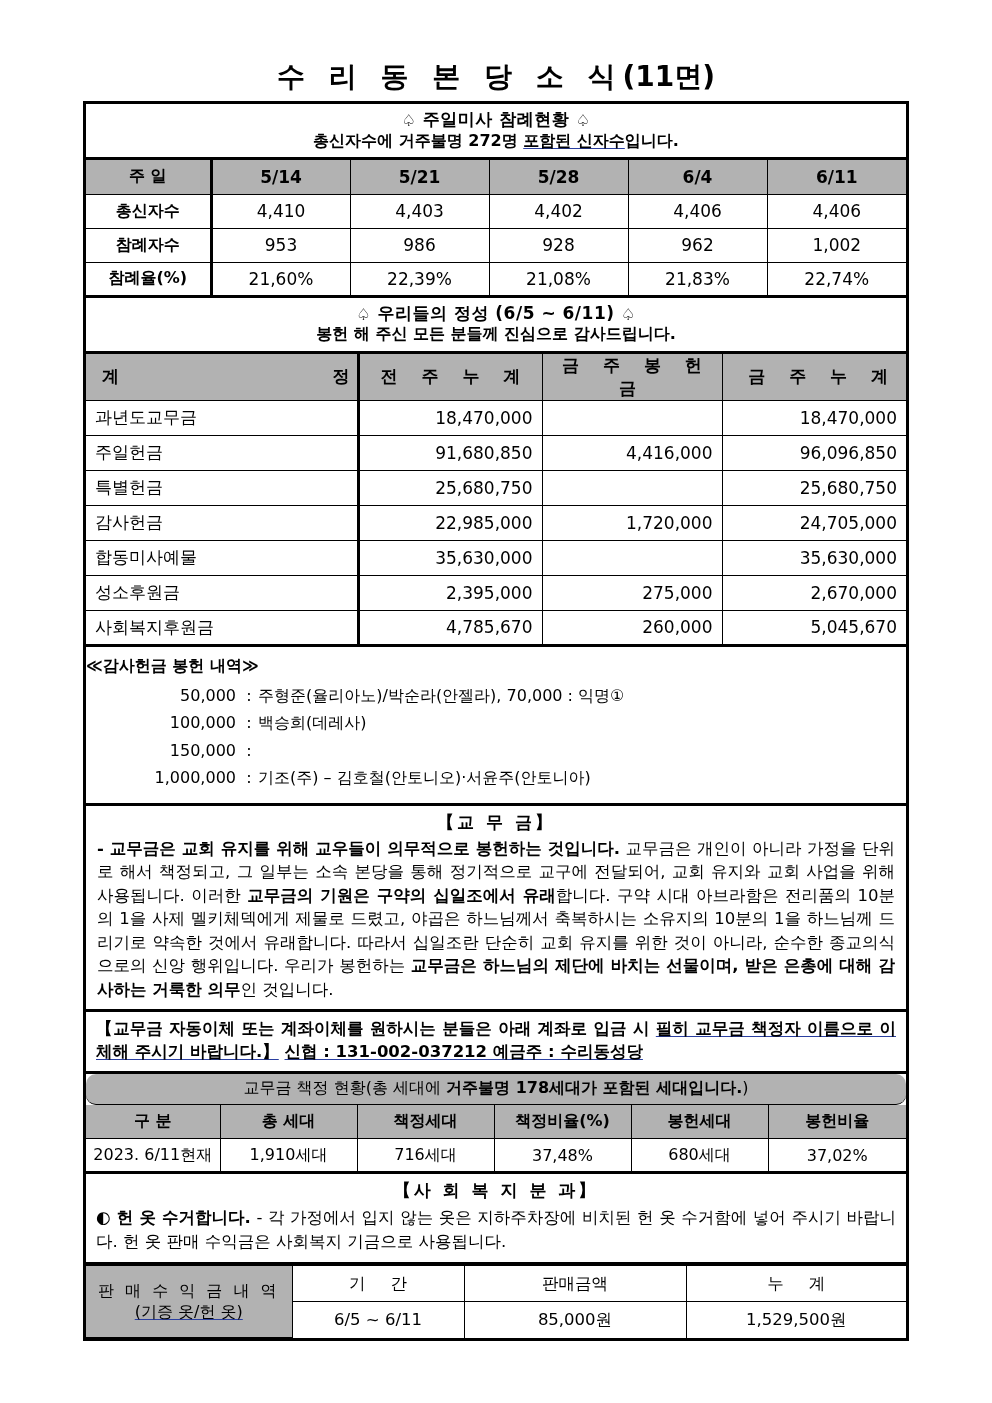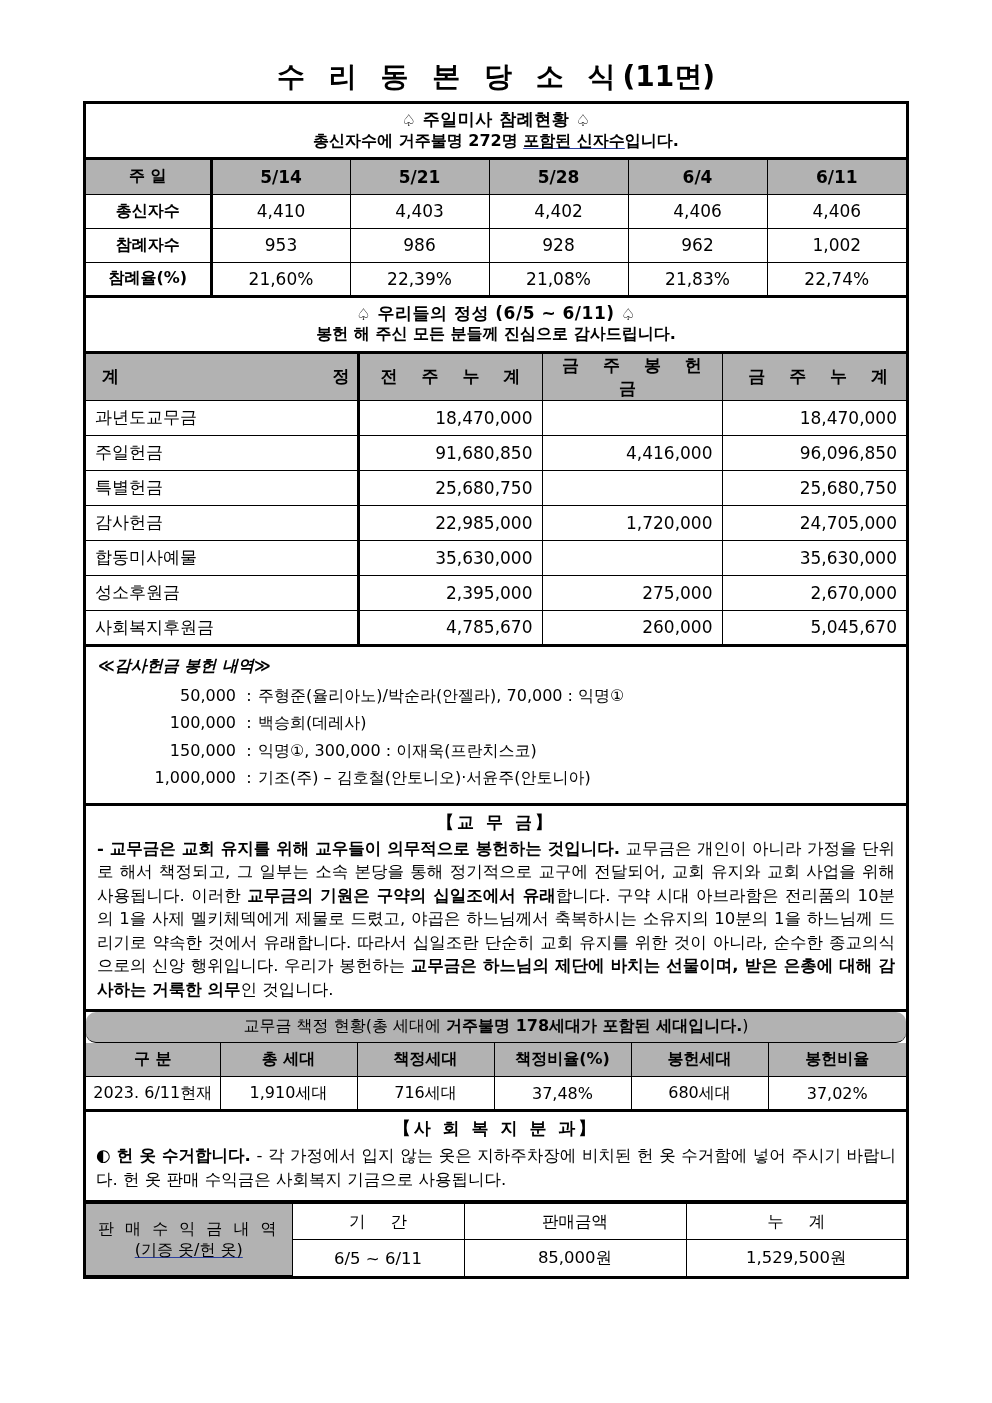--- a/index.html
+++ b/index.html
@@ -88,21 +88,21 @@
   .acct{text-align:left;padding-left:9px;border-left:none;}
   .num{text-align:right;padding-right:9px;}
   .numlast{text-align:right;padding-right:9px;border-right:none;}
   
   .donations{
     border-bottom:3px solid #000;
     padding:9px 0 11px 0;
     font-size:16px;
   }
   .donations .hd{
-    font-weight:bold;padding-left:12px;padding-bottom:5px;font-size:16px;font-style:italic;
+    font-weight:bold;padding-bottom:5px;font-size:16px;
   }
   .drow{display:flex;line-height:1.72;}
   .damt{width:150px;text-align:right;padding-right:4px;}
   .dcolon{width:18px;text-align:center;}
   .dtxt{flex:1;}
   
   .prose{
     border-bottom:3px solid #000;
     padding:3px 11px 8px 11px;
   }
@@ -309,34 +309,34 @@
         <span class="dtxt">주형준(율리아노)/박순라(안젤라), 70,000 : 익명①</span>
       </div>
       <div class="drow">
         <span class="damt">100,000</span>
         <span class="dcolon">:</span>
         <span class="dtxt">백승희(데레사)</span>
       </div>
       <div class="drow">
         <span class="damt">150,000</span>
         <span class="dcolon">:</span>
-        <span class="dtxt">익명①, 300,000 : 이재욱(프란치스코)</span>
       </div>
       <div class="drow">
         <span class="damt">1,000,000</span>
         <span class="dcolon">:</span>
         <span class="dtxt">기조(주) – 김호철(안토니오)·서윤주(안토니아)</span>
       </div>
     </div>
 
     <div class="prose">
       <h3>【교 무 금】</h3>
       <p><b> - 교무금은 교회 유지를 위해 교우들이 의무적으로 봉헌하는 것입니다.</b><span> 교무금은 개인이 아니라 가정을 단위로 해서 책정되고, 그 일부는 소속 본당을 통해 정기적으로 교구에 전달되어, 교회 유지와 교회 사업을 위해 사용됩니다. 이러한 </span><b>교무금의 기원은 구약의 십일조에서 유래</b><span>합니다. 구약 시대 아브라함은 전리품의 10분의 1을 사제 멜키체덱에게 제물로 드렸고, 야곱은 하느님께서 축복하시는 소유지의 10분의 1을 하느님께 드리기로 약속한 것에서 유래합니다. 따라서 십일조란 단순히 교회 유지를 위한 것이 아니라, 순수한 종교의식으로의 신앙 행위입니다. 우리가 봉헌하는 </span><b>교무금은 하느님의 제단에 바치는 선물이며, 받은 은총에 대해 감사하는 거룩한 의무</b><span>인 것입니다.</span></p>
     </div>
 
+    <div class="notice"><span>【교무금 자동이체 또는 계좌이체를 원하시는 분들은 아래 계좌로 입금 시 </span><span class="u-blue">필히 교무금 책정자 이름으로 이체해 주시기 바랍니다.】</span> <span class="u-blue">신협 : 131-002-037212 예금주 : 수리동성당</span></div>
 
     <div class="graycap"><span>교무금 책정 현황(총 세대에 </span><b>거주불명 178세대가 포함된 세대입니다.</b><span>)</span></div>
 
     <table class="tbl-house">
       <colgroup>
         <col style="width:134px">
           <col style="width:137px">
           <col style="width:137px">
           <col style="width:137px">
           <col style="width:137px">

